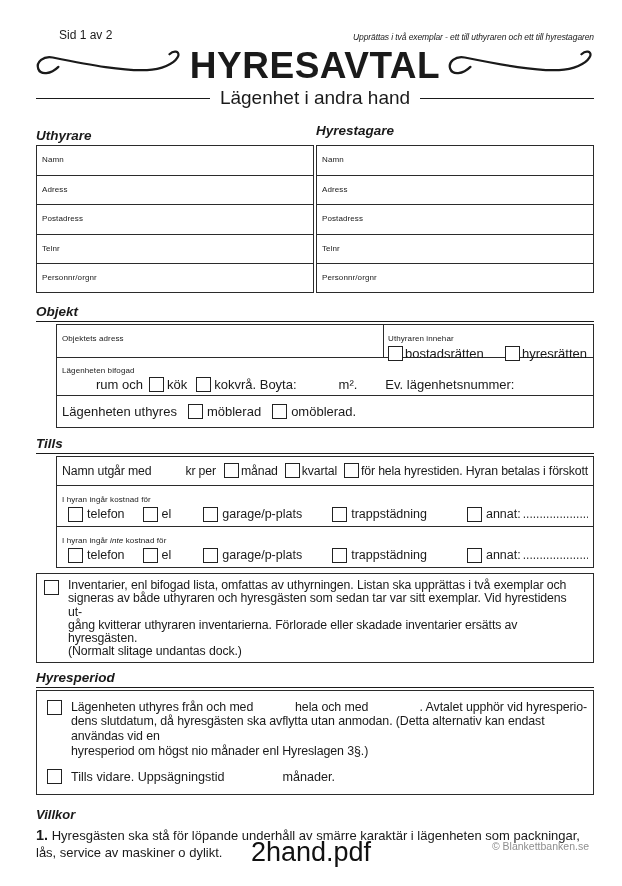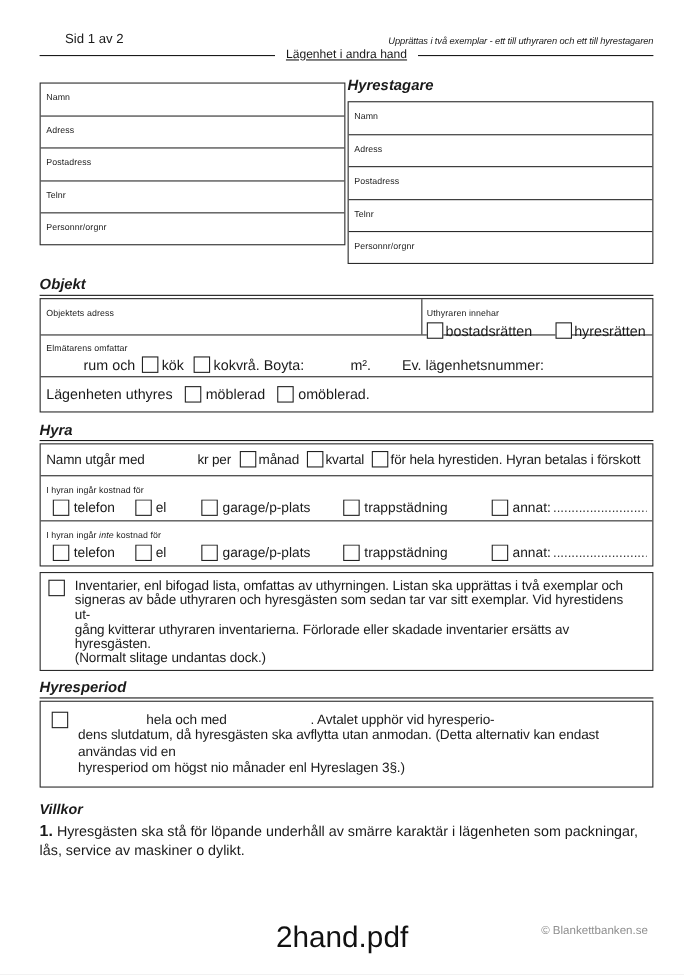--- a/index.html
+++ b/index.html
@@ -12,40 +12,40 @@
   .pagelab{font-size:12px;}
   .copynote{font-size:8.5px;font-style:italic;letter-spacing:-0.1px;}
 
   
   .titlerow{display:flex;align-items:center;justify-content:center;gap:6px;margin-top:3px;height:40px;}
   .title{font-size:37px;font-weight:700;letter-spacing:0.5px;line-height:1;white-space:nowrap;}
   .swash svg{display:block;}
 
   .subtitlerow{display:flex;align-items:center;gap:10px;margin-top:2px;}
   .hline{flex:1;border-top:1.3px solid #1a1a1a;height:0;}
-  .subtitle{font-size:11px;white-space:nowrap;text-decoration:underline;}
+  .subtitle{font-size:19px;white-space:nowrap;}
 
   
   .parties{display:flex;gap:2px;margin-top:19px;}
   .pcol{flex:1;min-width:0;}
   .pheading{font-size:13.5px;font-weight:700;font-style:italic;height:17px;}
   .tenant-h{position:relative;top:-5px;}
   .ptable{border:1.2px solid #2b2b2b;}
   .prow{height:29.2px;box-sizing:border-box;border-top:1px solid #2b2b2b;padding:2px 5px;}
   .prow:first-child{border-top:none;}
   .sl{font-size:8px;line-height:9px;letter-spacing:0.1px;}
 
   
   .secheading{font-size:13.5px;font-weight:700;font-style:italic;border-bottom:1.2px solid #1a1a1a;
               padding-bottom:2px;}
   .mt-objekt{margin-top:11px;}
   .mt-hyra{margin-top:8px;}
   .mt-period{margin-top:7px;}
 
-  .formbox{border:1.2px solid #2b2b2b;margin-top:2px;}
+  .formbox{border:1.2px solid #2b2b2b;margin-top:2px;margin-left:20px;}
 
   
   .orow1{display:flex;height:32px;}
   .ocell-addr{flex:1;border-right:1px solid #2b2b2b;padding:2px 5px;}
   .ocell-holder{width:209px;box-sizing:border-box;padding:2px 4px 0 4px;}
   .holderline{display:flex;align-items:center;justify-content:space-between;margin-top:1px;padding-right:2px;}
   .holderopt{display:flex;align-items:center;gap:2px;font-size:13px;}
   .orow2{border-top:1px solid #2b2b2b;padding:1px 5px 3px 5px;}
   .orow2line{display:flex;align-items:center;margin-left:34px;font-size:13px;white-space:nowrap;}
   .orow3{border-top:1px solid #2b2b2b;height:31px;display:flex;align-items:center;padding:0 5px;
@@ -87,28 +87,42 @@
 </head>
 <body>
 
 <div class="page">
 
   <div class="topbar">
     <span class="pagelab">Sid 1 av 2</span>
     <span class="copynote">Upprättas i två exemplar - ett till uthyraren och ett till hyrestagaren</span>
   </div>
 
+  <div class="titlerow">
+    <span class="swash">
+      <svg width="150" height="34" viewBox="0 0 160 36">
+        <path d="M26 20 C18 28 7 29 4.5 22 C2 15 10 8 20 10 C55 17 100 26 126 23 C142 21 152 14 154 8 C155 3 149 2 144.5 6.5" fill="none" stroke="#1a1a1a" stroke-width="2.4" stroke-linecap="round"></path>
+      </svg>
+    </span>
+    <span class="title">HYRESAVTAL</span>
+    <span class="swash">
+      <svg width="150" height="34" viewBox="0 0 160 36">
+        <path d="M26 20 C18 28 7 29 4.5 22 C2 15 10 8 20 10 C55 17 100 26 126 23 C142 21 152 14 154 8 C155 3 149 2 144.5 6.5" fill="none" stroke="#1a1a1a" stroke-width="2.4" stroke-linecap="round"></path>
+      </svg>
+    </span>
+  </div>
   <div class="subtitlerow">
     <span class="hline"></span>
     <span class="subtitle">Lägenhet i andra hand</span>
     <span class="hline"></span>
   </div>
 
   <div class="parties">
     <div class="pcol">
+      <div class="pheading">Uthyrare</div>
       <div class="ptable">
         <div class="prow"><span class="sl">Namn</span></div>
         <div class="prow"><span class="sl">Adress</span></div>
         <div class="prow"><span class="sl">Postadress</span></div>
         <div class="prow"><span class="sl">Telnr</span></div>
         <div class="prow"><span class="sl">Personnr/orgnr</span></div>
       </div>
     </div>
     <div class="pcol">
       <div class="pheading tenant-h">Hyrestagare</div>
@@ -136,21 +150,21 @@
             <span>bostadsrätten</span>
           </span>
           <span class="holderopt">
             <span class="cb"></span>
             <span>hyresrätten</span>
           </span>
         </div>
       </div>
     </div>
     <div class="orow2">
-      <span class="sl">Elmätarens omfattar</span>
+      <span class="sl">Lägenheten bifogad</span>
       <div class="orow2line">
         <span>rum och</span>
         <span class="cb" style="margin-left:6px;"></span>
         <span style="margin-left:3px;">kök</span>
         <span class="cb" style="margin-left:9px;"></span>
         <span style="margin-left:3px;">kokvrå. Boyta:</span>
         <span style="width:42px;"></span>
         <span>m².</span>
         <span style="width:28px;"></span>
         <span>Ev. lägenhetsnummer:</span>
@@ -159,21 +173,21 @@
     </div>
     <div class="orow3">
       <span>Lägenheten uthyres</span>
       <span class="cb" style="margin-left:11px;"></span>
       <span style="margin-left:4px;">möblerad</span>
       <span class="cb" style="margin-left:11px;"></span>
       <span style="margin-left:4px;">omöblerad.</span>
     </div>
   </div>
 
-  <div class="secheading mt-hyra">Hyra</div>
+  <div class="secheading mt-hyra">Tills</div>
   <div class="formbox">
     <div class="hrow1">
       <span>Namn utgår med</span>
       <span style="width:48px;"></span>
       <span>kr per</span>
       <span class="cb" style="margin-left:8px;"></span>
       <span style="margin-left:2px;">månad</span>
       <span class="cb" style="margin-left:7px;"></span>
       <span style="margin-left:2px;">kvartal</span>
       <span class="cb" style="margin-left:7px;"></span>
@@ -220,29 +234,36 @@
 gång kvitterar uthyraren inventarierna. Förlorade eller skadade inventarier ersätts av hyresgästen.
 (Normalt slitage undantas dock.)</div>
   </div>
 
   <div class="secheading mt-period">Hyresperiod</div>
   <div class="perbox">
     <div class="peropt">
       <span class="cb"></span>
       <div class="pertext">
         <div class="perline1">
+          <span>Lägenheten uthyres från och med</span>
           <span class="pergap1"></span>
           <span>hela och med</span>
           <span class="pergap2"></span>
           <span>. Avtalet upphör vid hyresperio-</span>
         </div>
         <div class="ml">dens slutdatum, då hyresgästen ska avflytta utan anmodan. (Detta alternativ kan endast användas vid en
 hyresperiod om högst nio månader enl Hyreslagen 3§.)</div>
       </div>
     </div>
+    <div class="peropt2">
+      <span class="cb"></span>
+      <span>Tills vidare. Uppsägningstid</span>
+      <span class="pergap3"></span>
+      <span>månader.</span>
+    </div>
   </div>
 
   <div class="villkorh">Villkor</div>
   <div class="villkorp">
     <span class="vnum">1.</span><span class="ml"> Hyresgästen ska stå för löpande underhåll av smärre karaktär i lägenheten som packningar,
 lås, service av maskiner o dylikt.</span>
   </div>
 
   <div class="copyright">© Blankettbanken.se</div>
   <div class="filename">2hand.pdf</div>

